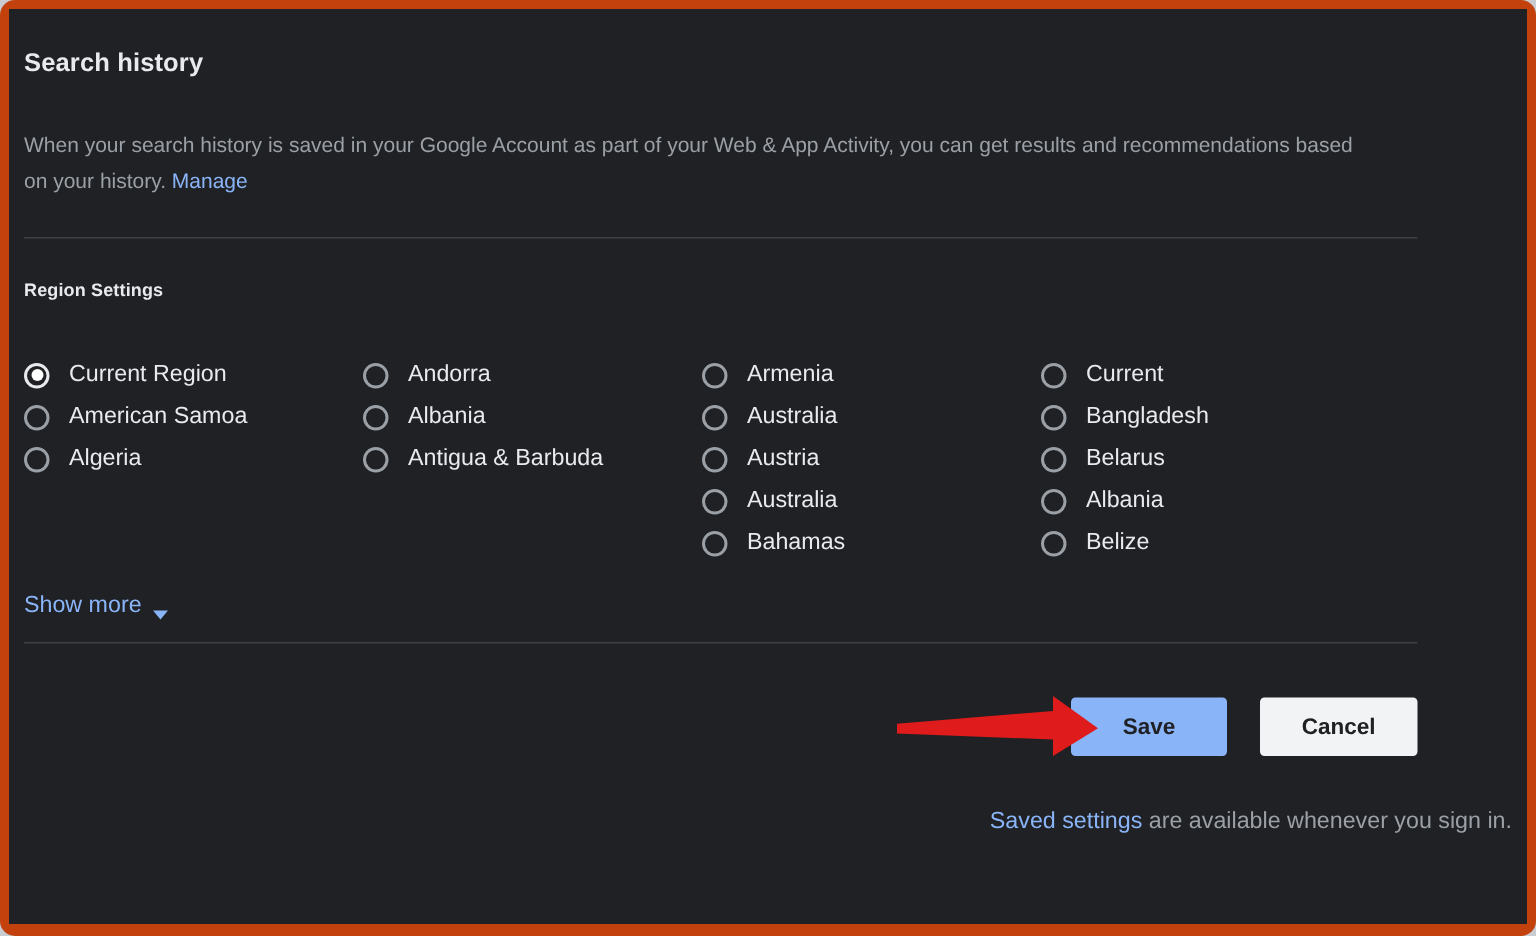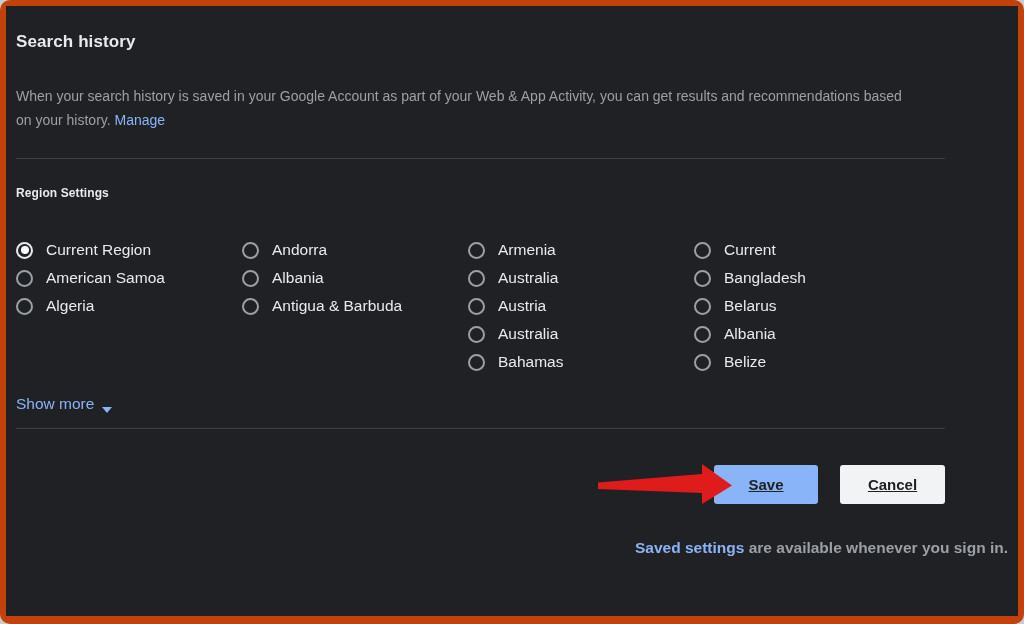--- a/index.html
+++ b/index.html
@@ -157,21 +157,20 @@
     height: 39px;
     border-radius: 3px;
     border: none;
     font-family: "Liberation Sans", sans-serif;
     font-size: 15px;
     font-weight: bold;
     cursor: pointer;
     display: flex;
     align-items: center;
     justify-content: center;
-    text-decoration: underline;
   }
   .btn-save {
     left: 708px;
     top: 459px;
     width: 104px;
     background: #8ab4f8;
     color: #202124;
   }
   .btn-cancel {
     left: 834px;
@@ -181,21 +180,20 @@
     color: #202124;
   }
 
   .footnote {
     position: absolute;
     right: 10px;
     top: 533px;
     font-size: 15.5px;
     color: #9aa0a6;
     white-space: nowrap;
-    font-weight: bold;
   }
   .footnote .link {
     color: #8ab4f8;
     text-decoration: none;
     cursor: pointer;
   }
 
   
   .arrow-annotation {
     position: absolute;

